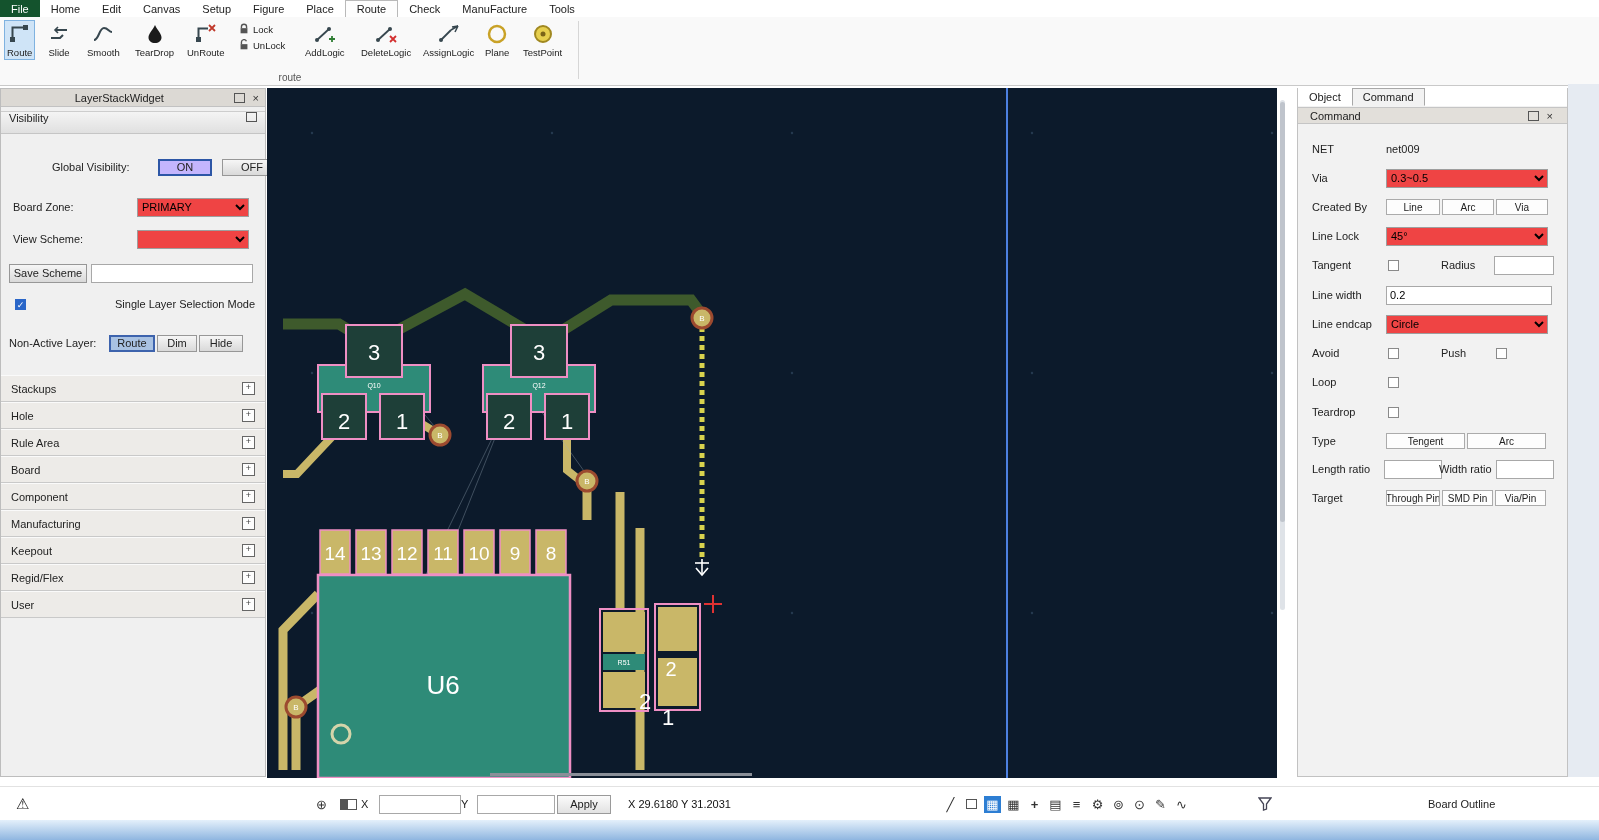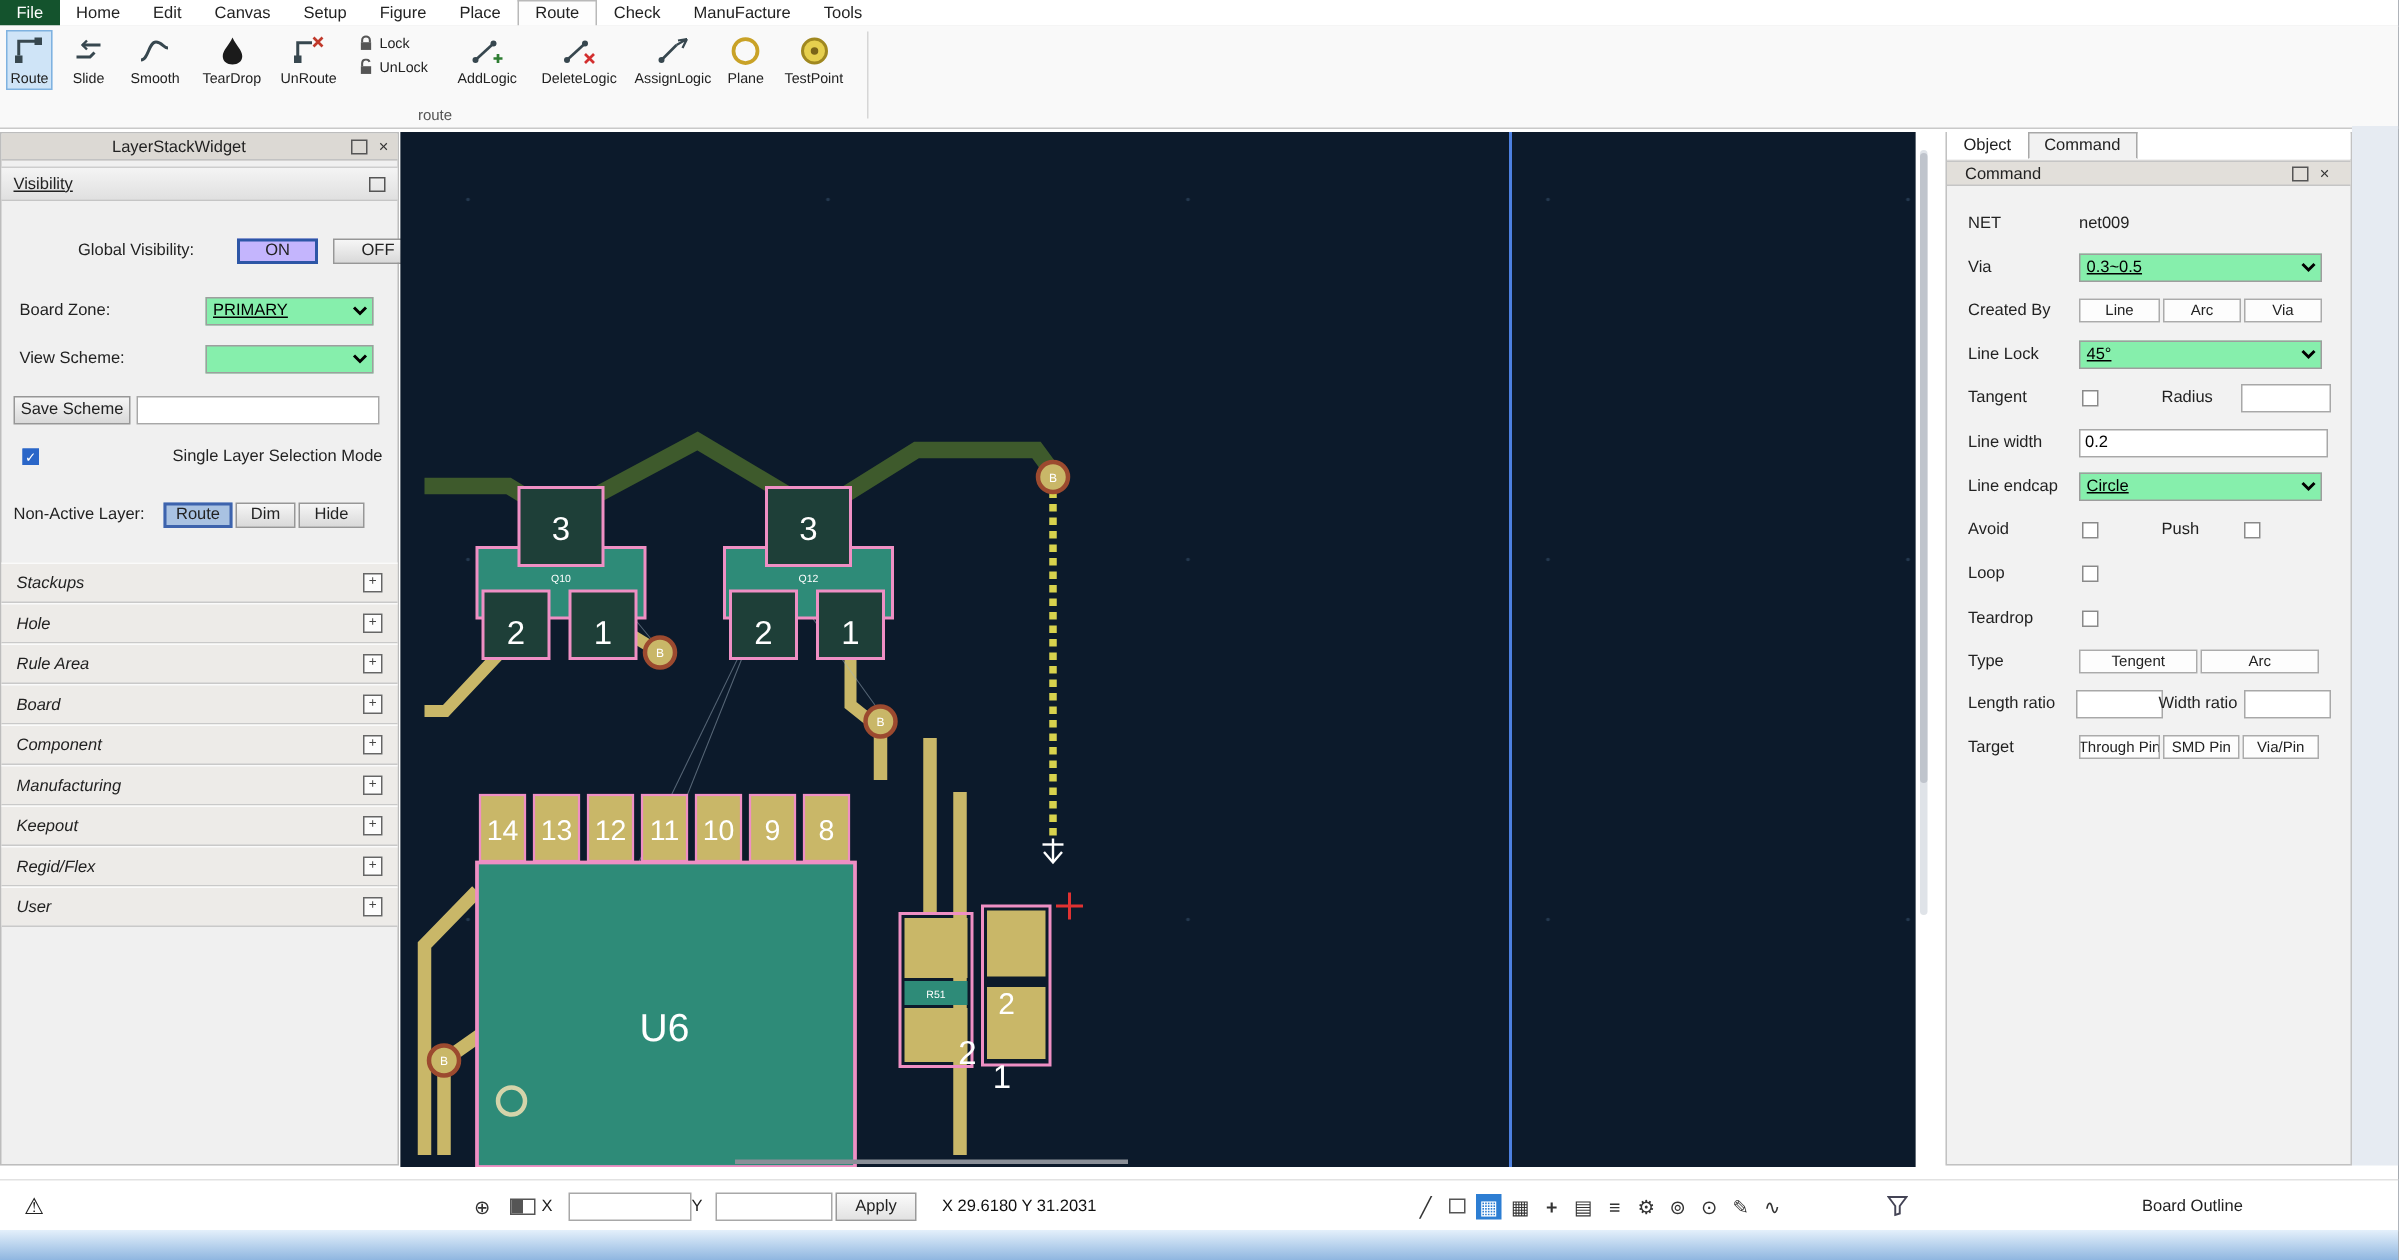--- a/index.html
+++ b/index.html
@@ -21,33 +21,33 @@
   .lockrow{display:flex;align-items:center;gap:3px;height:16px;cursor:default;}
   .ribbon-group-label{position:absolute;left:252px;bottom:2px;width:76px;text-align:center;font-size:10px;color:#555;}
   .vsep{position:absolute;top:4px;width:1px;height:58px;background:#d6d6d6;}
 
   
   .left-panel{position:absolute;top:88px;left:0;width:266px;height:689px;background:#f0f0f0;border:1px solid #bdbdbd;box-sizing:border-box;font-size:11px;color:#222;}
   .lp-title{height:17px;background:#dcd9d4;border-bottom:1px solid #c2c2c2;display:flex;align-items:center;padding:0 4px;}
   .lp-title .t{flex:1;text-align:center;}
   .winbox{display:inline-block;width:9px;height:8px;border:1px solid #555;margin-right:8px;}
   .closex{font-size:11px;color:#333;margin-right:2px;cursor:default;}
-  .vis-header{height:21px;margin-top:4px;background:linear-gradient(#f4f4f4,#e0e0e0);border-top:1px solid #cdcdcd;border-bottom:1px solid #c5c5c5;display:flex;align-items:center;padding:0 8px;text-decoration:underline;}
+  .vis-header{height:21px;margin-top:4px;background:linear-gradient(#f4f4f4,#e0e0e0);border-top:1px solid #cdcdcd;border-bottom:1px solid #c5c5c5;display:flex;align-items:flex-start;padding:0 8px;}
   .vis-header .t{flex:1;}
   .lp-row{position:absolute;left:0;right:0;display:flex;align-items:center;}
   .onbtn{width:54px;height:17px;background:#c4b5fd;border:2px solid #2d56a6;font-size:11px;display:flex;align-items:center;justify-content:center;box-sizing:border-box;cursor:default;}
   .graybtn{height:17px;background:linear-gradient(#f6f6f6,#d9d9d9);border:1px solid #979797;font-size:11px;display:flex;align-items:center;justify-content:center;box-sizing:border-box;cursor:default;}
   .selbtn{height:17px;background:#a9c2e2;border:2px solid #3d63ad;font-size:11px;display:flex;align-items:center;justify-content:center;box-sizing:border-box;cursor:default;}
-  .sel{height:19px;font-size:11px;border:1px solid #9e9e9e;background:#86efac;text-decoration:underline;}
+  .sel{height:19px;font-size:11px;border:1px solid #9e9e9e;background:#ef4444;}
   .inp{height:17px;border:1px solid #a8a8a8;font-size:11px;padding:0 3px;background:#fff;}
   .cb{display:inline-block;width:11px;height:11px;border:1px solid #8a8a8a;background:#fff;box-sizing:border-box;cursor:default;}
   .cb.checked{background:#2a66c8;border-color:#2a66c8;color:#fff;font-size:9px;line-height:10px;text-align:center;}
   .sections{position:absolute;left:0;right:0;top:286px;}
   .sec-row{height:27px;background:#edebe8;border-top:1px solid #fafafa;border-bottom:1px solid #c9c9c9;display:flex;align-items:center;padding:0 10px;box-sizing:border-box;cursor:default;}
-  .sec-row .t{flex:1;font-style:italic;}
+  .sec-row .t{flex:1;}
   .plusbox{display:inline-block;width:11px;height:11px;border:1px solid #666;font-size:9px;line-height:9px;text-align:center;color:#444;background:#fdfdfd;}
 
   
   .canvas-area{position:absolute;top:88px;left:267px;width:1010px;height:690px;background:#0c1a2b;}
   .canvas-area svg{display:block;}
   .pcb text{font-family:"Liberation Sans",sans-serif;fill:#fff;}
   .canvas-vscroll{position:absolute;top:100px;left:1280px;width:5px;height:510px;background:#dfe3e8;border-radius:3px;}
   .canvas-vscroll .thumb{position:absolute;top:2px;left:0;width:5px;height:420px;background:#bfc4cc;border-radius:3px;}
 
   

